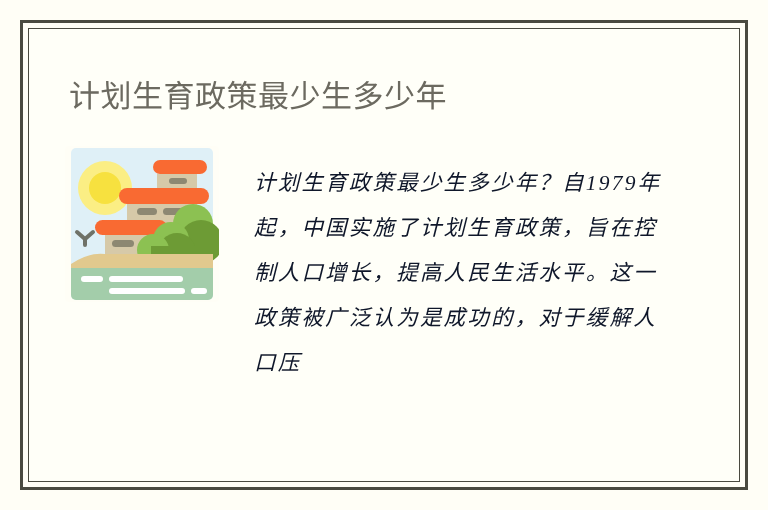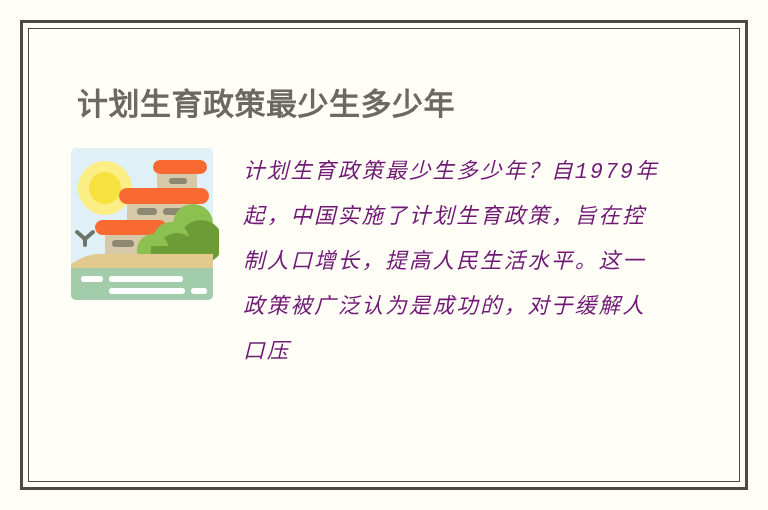--- a/index.html
+++ b/index.html
@@ -35,23 +35,23 @@
     box-sizing: border-box;
     border: 1px solid #4a4a40;
     background: #fffff8;
   }
 
   
   .page-title {
     position: absolute;
     left: 36px;
     top: 38px;
-    margin: 12px;
+    margin: 4px;
     font-size: 31px;
-    font-weight: 700;
+    font-weight: 400;
     letter-spacing: 0.5px;
     color: #6c6a60;
     font-family: "Liberation Sans", "DejaVu Sans", sans-serif;
     white-space: nowrap;
   }
 
   
   .content-row {
     position: absolute;
     left: 36px;
@@ -71,27 +71,27 @@
     background: #fffef6;
   }
   .thumb svg { display: block; width: 154px; height: 156px; }
 
   
   .body-copy {
     position: absolute;
     left: 178px;
     top: 4px;
     width: 420px;
-    margin: 0;
-    font-family: Liberation Mono, monospace;
+    margin: 11px;
+    font-family: Liberation Serif, serif;
     font-size: 21.5px;
     font-style: italic;
     line-height: 45px;
     letter-spacing: 2.2px;
-    color: #701a75;
+    color: #0f172a;
     word-break: break-all;
   }
 </style>
 </head>
 <body>
 
 <div class="article-frame">
   <div class="article-frame-inner">
 
     <h1 class="page-title">计划生育政策最少生多少年</h1>

